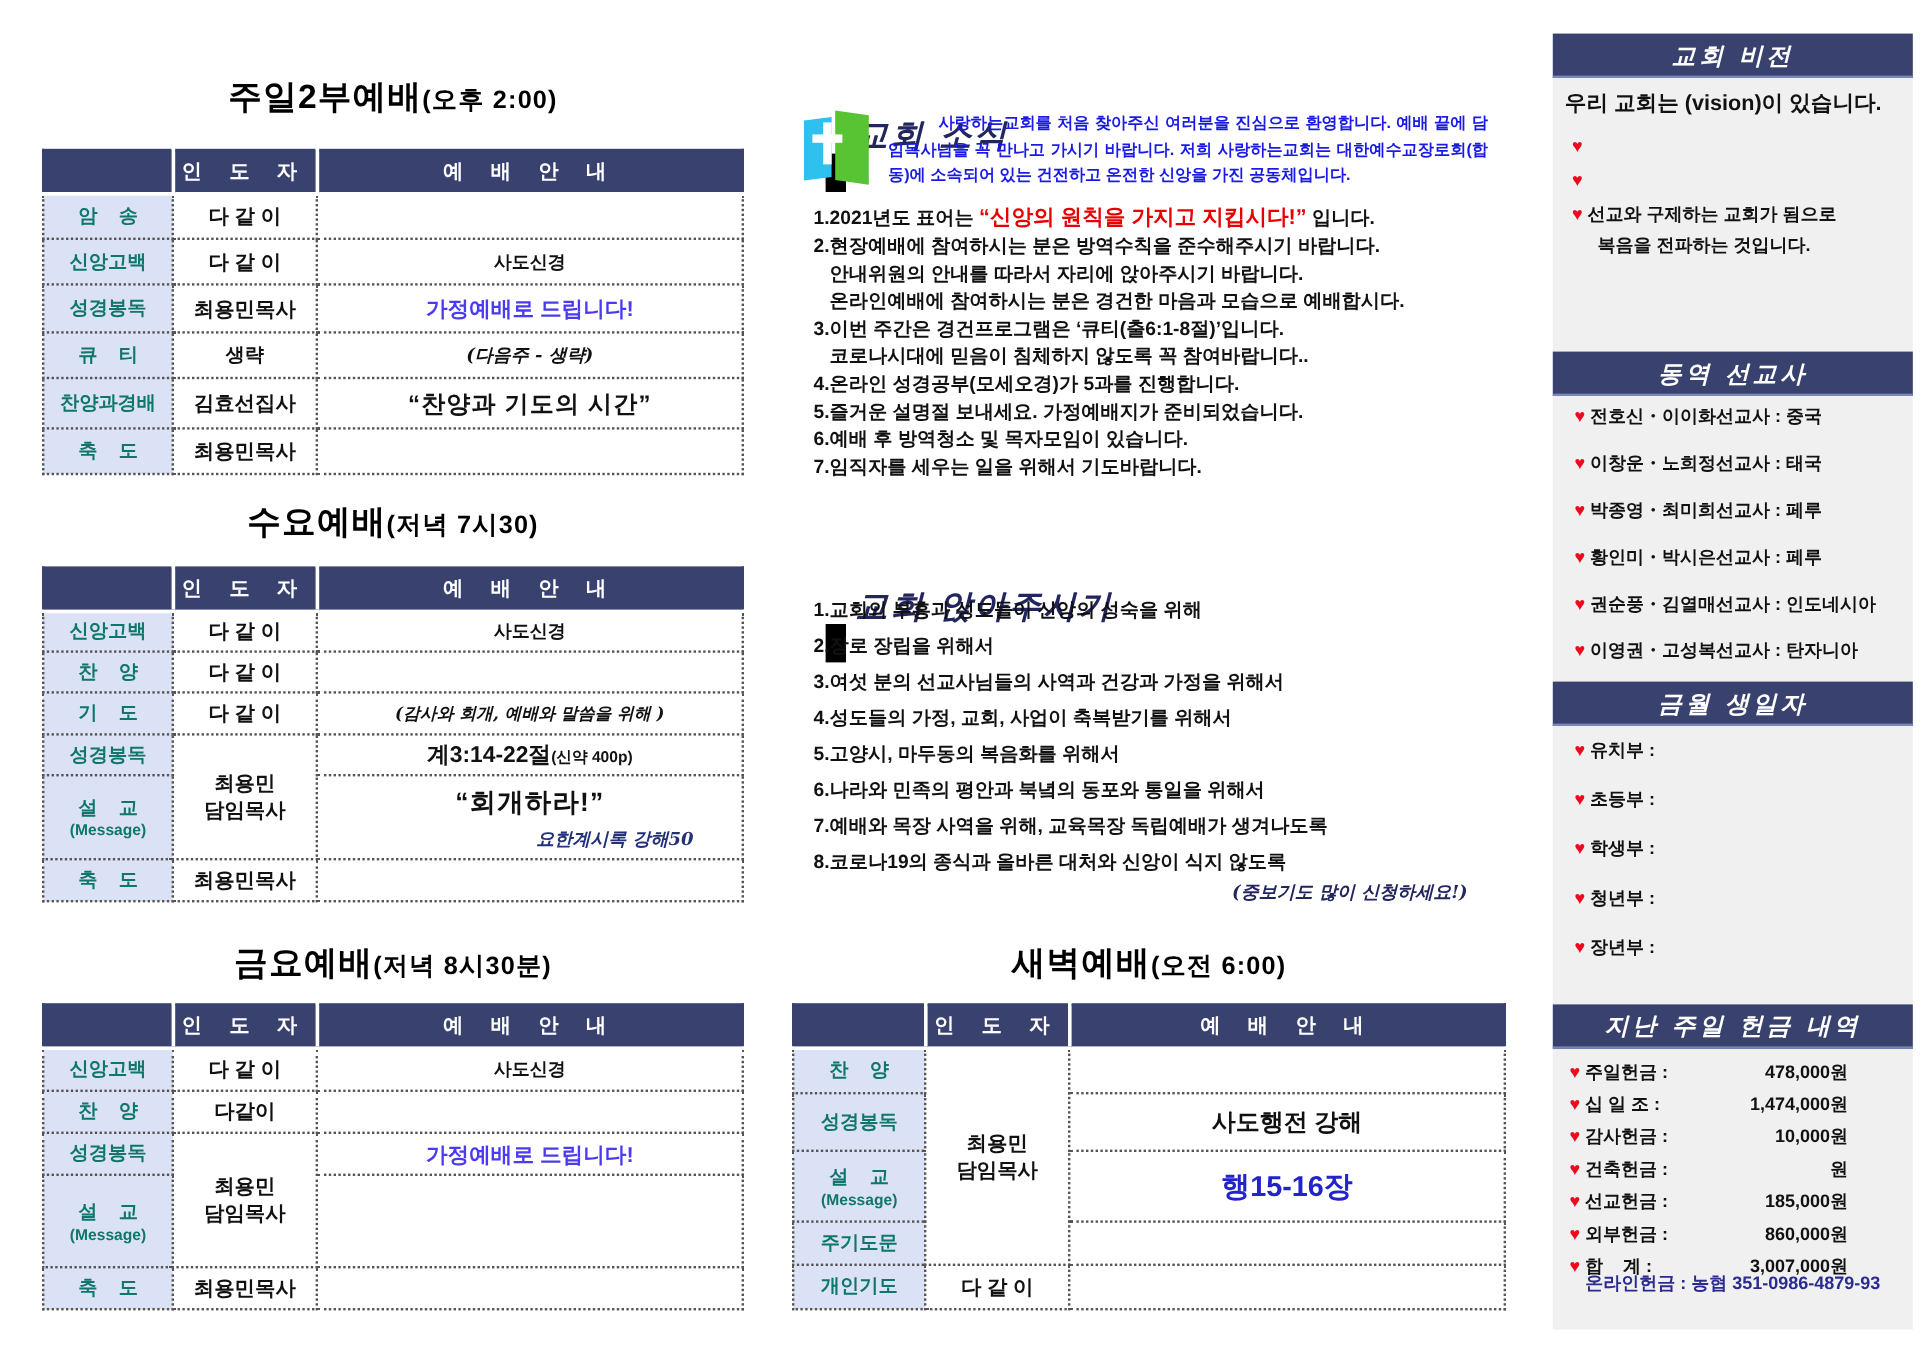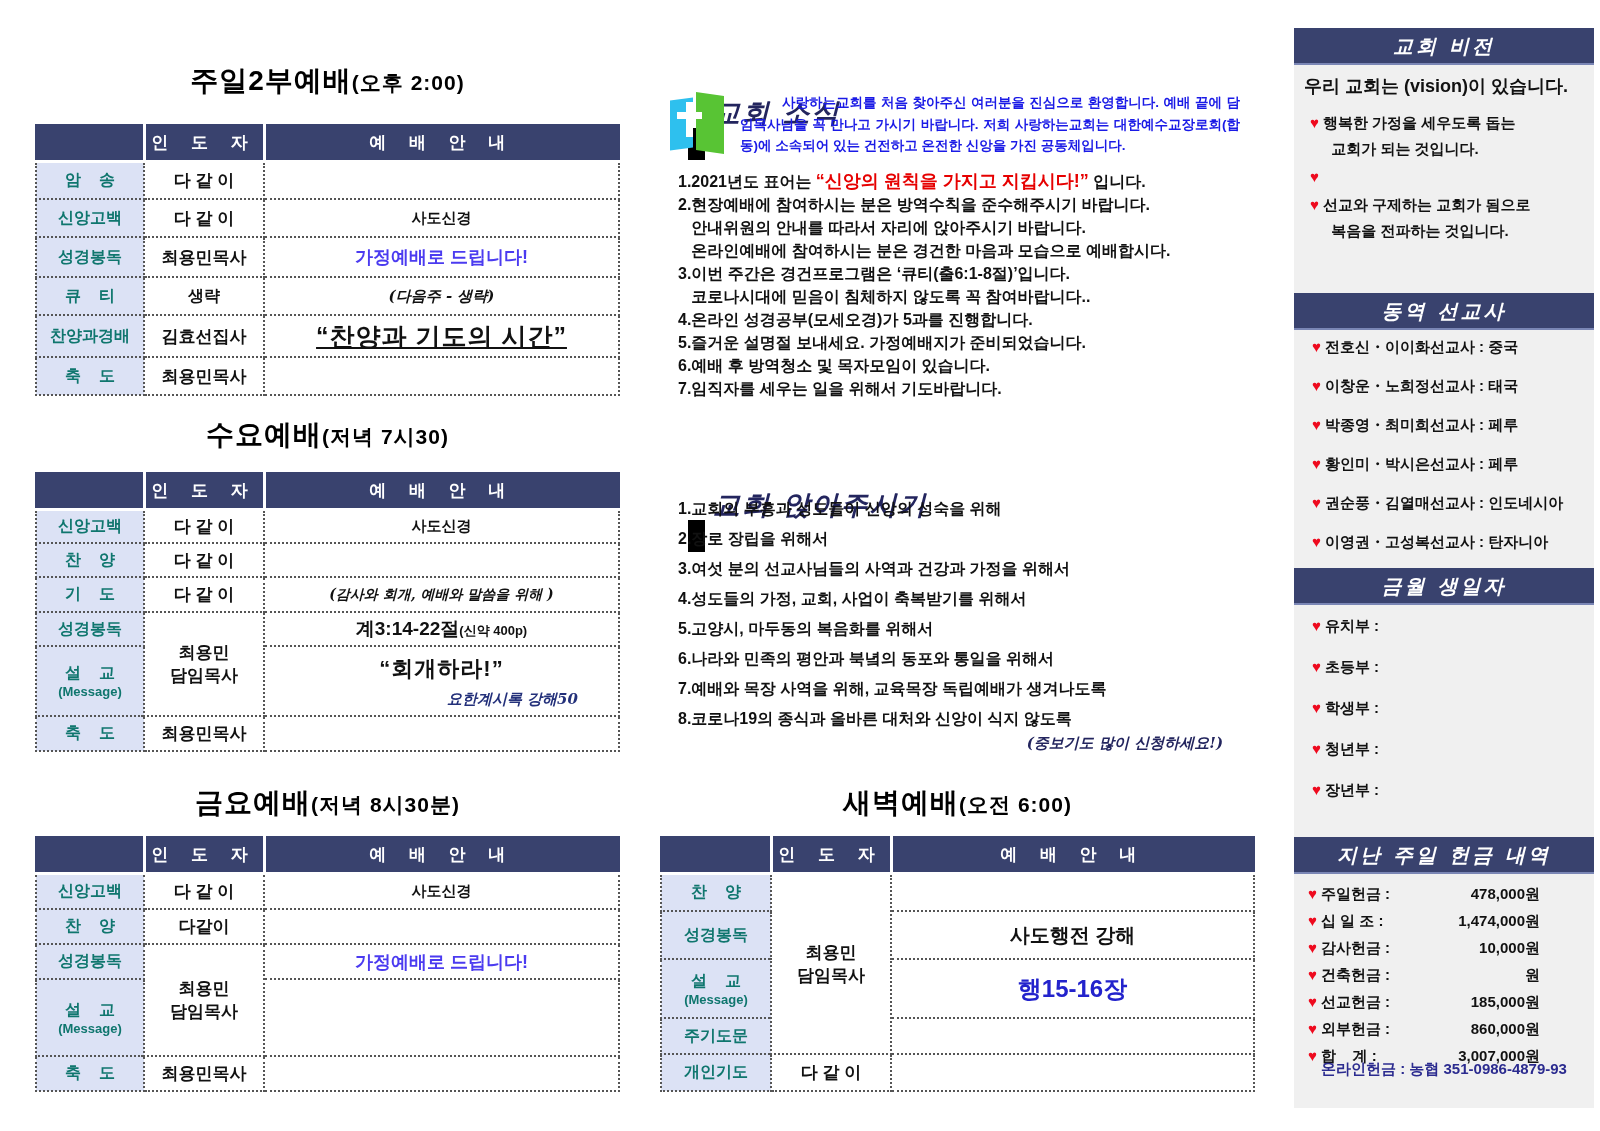--- a/index.html
+++ b/index.html
@@ -17,21 +17,21 @@
                     border-bottom:3px solid #ffffff; }
   table.wtable th + th { border-left:3px solid #ffffff; }
   table.wtable td { border:2px dotted #555; font-weight:bold; text-align:center;
                     vertical-align:middle; white-space:pre-wrap; }
   td.lbl { background:#dce2f5; font-size:16px; white-space:pre; color:#0f766e; }
   td.lbl .sub { font-size:13px; letter-spacing:0; }
   td.ldr { font-size:17px; }
   td.cnt { font-size:15px; }
   td.cnt .blue { color:#4b3bf0; font-size:18px; }
   td.cnt .script { font-family:"DejaVu Serif", serif; font-style:italic; font-size:15px; }
-  td.cnt .big-quote { font-size:25px; letter-spacing:1px;text-decoration:underline; }
+  td.cnt .big-quote { font-size:20px; letter-spacing:1px; }
   td.cnt .verse { font-size:19px; }
   td.cnt .verse-note { font-size:13px; }
   td.cnt .sermon-title { font-size:22px; letter-spacing:1px;text-align:center; }
   td.cnt .sermon-sub { display:block; text-align:right; padding-right:40px;
                        color:#23307a; font-size:15px; margin-top:6px;
                        font-family:"DejaVu Serif", serif; font-style:italic; }
   td.cnt .deep-blue { color:#2323cc; font-size:24px; }
   td.cnt .acts { font-size:20px; }
   td.sep-solid { border-bottom:2px solid #9aa0ad; }
 
@@ -320,22 +320,20 @@
   </tbody>
 </table>
 
 <div class="right-col">
 
   <div class="rbar" style="top:0;">교회 비전</div>
   <div class="vision-intro">우리 교회는 (vision)이 있습니다.</div>
   <div class="vision-list">
       <div class="vi">
         <span class="heart">♥</span>
-        <span class="txt">행복한 가정을 세우도록 돕는
-  교회가 되는 것입니다.</span>
       </div>
       <div class="vi">
         <span class="heart">♥</span>
       </div>
       <div class="vi">
         <span class="heart">♥</span>
         <span class="txt">선교와 구제하는 교회가 됨으로
   복음을 전파하는 것입니다.</span>
       </div>
     </div>

